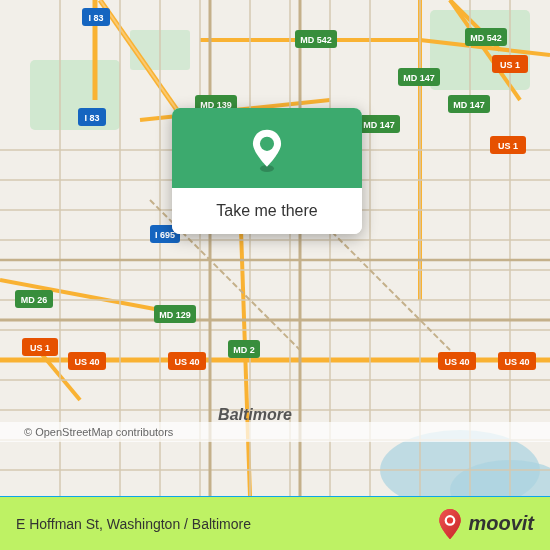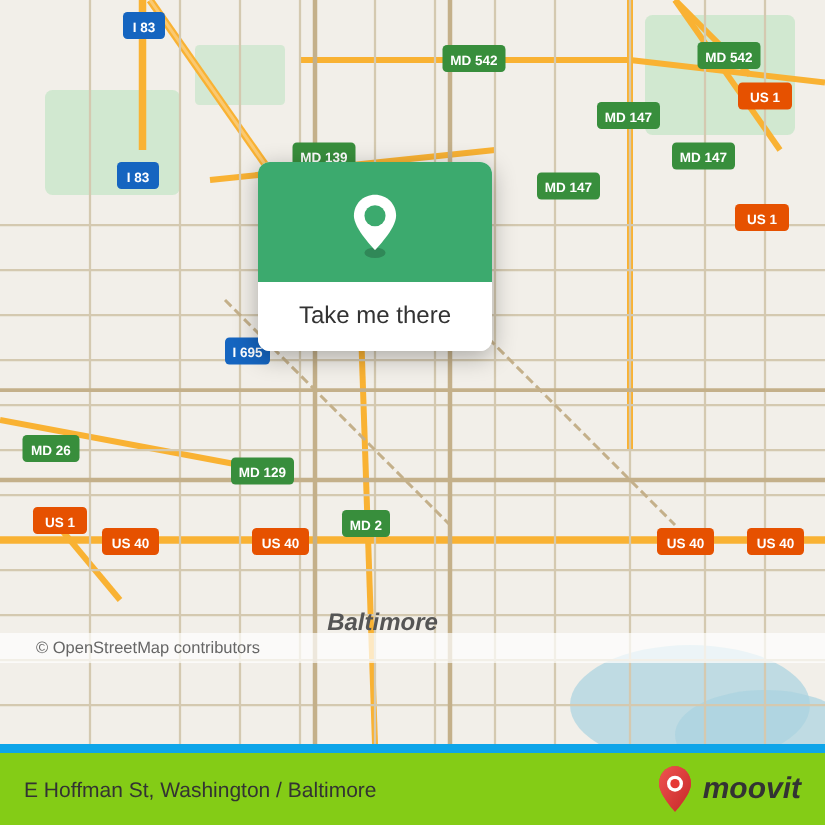--- a/index.html
+++ b/index.html
@@ -24,21 +24,21 @@
       position: absolute;
       top: 0; left: 0;
       width: 100%; height: 100%;
     }
 
     
     #popup-card {
       position: absolute;
       top: 108px;
       left: 172px;
-      width: 156px;
+      width: 190px;
       background: white;
       border-radius: 8px;
       box-shadow: 0 4px 16px rgba(0,0,0,0.3);
       overflow: hidden;
       display: flex;
       flex-direction: column;
       align-items: center;
       justify-content: flex-end;
     }
 
@@ -77,22 +77,22 @@
       padding: 4px 24px;
       font-size: 11px;
       color: #666;
       background: rgba(255,255,255,0.7);
     }
 
     
     #footer {
       width: 550px;
       height: 54px;
-      background: #84cc16;
-      border-top: 6px solid #0ea5e9;
+      background: #bef264;
+      border-top: 1px solid #0ea5e9;
       display: flex;
       align-items: center;
       justify-content: space-between;
       padding: 0 16px;
     }
 
     #footer-location {
       font-size: 14px;
       color: #333;
       font-weight: 400;

